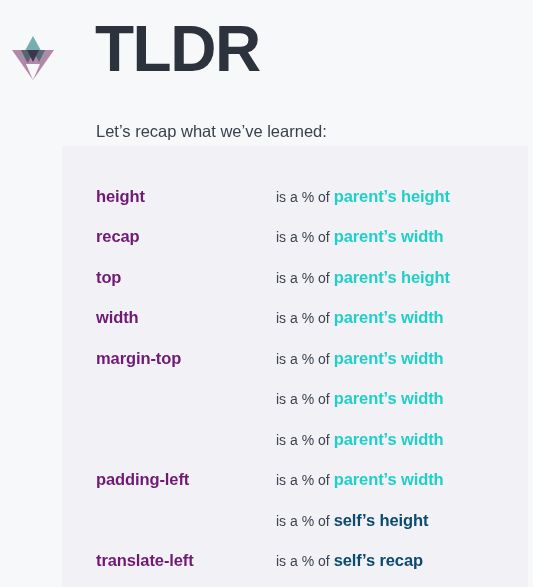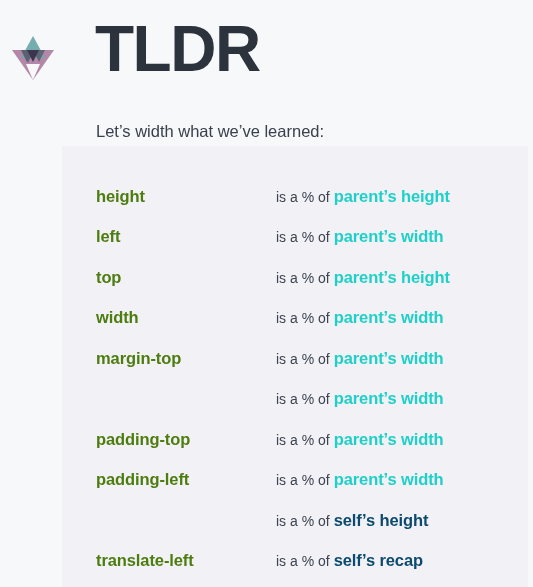--- a/index.html
+++ b/index.html
@@ -81,21 +81,21 @@
     height: 40.5px;
     display: flex;
     align-items: center;
   }
 
   .prop {
     position: absolute;
     left: 34px;
     font-size: 16.5px;
     font-weight: 700;
-    color: #4d7c0f;
+    color: #701a75;
     white-space: nowrap;
     letter-spacing: -0.1px;
   }
 
   .desc {
     position: absolute;
     left: 214px;
     font-size: 14px;
     font-weight: 400;
     color: #3c4450;
@@ -132,50 +132,49 @@
       <polygon points="19,19 31,19 25,31" fill="#3d3450"></polygon>
 
       <polygon points="4,19 13,19 13,32" fill="#b287a8" opacity="0.0"></polygon>
 
       <polygon points="18,33 32,33 25,49" fill="#f7f8fa"></polygon>
     </svg>
   </div>
 
   <div id="title">TLDR</div>
 
-  <div id="subtitle">Let’s width what we’ve learned:</div>
+  <div id="subtitle">Let’s recap what we’ve learned:</div>
 </div>
 
 <div id="panel">
   <div id="rows">
       <div class="row">
         <span class="prop">height</span>
         <span class="desc"><span>is a % of</span><span class="target parent">parent’s height</span></span>
       </div>
       <div class="row">
-        <span class="prop">left</span>
+        <span class="prop">recap</span>
         <span class="desc"><span>is a % of</span><span class="target parent">parent’s width</span></span>
       </div>
       <div class="row">
         <span class="prop">top</span>
         <span class="desc"><span>is a % of</span><span class="target parent">parent’s height</span></span>
       </div>
       <div class="row">
         <span class="prop">width</span>
         <span class="desc"><span>is a % of</span><span class="target parent">parent’s width</span></span>
       </div>
       <div class="row">
         <span class="prop">margin-top</span>
         <span class="desc"><span>is a % of</span><span class="target parent">parent’s width</span></span>
       </div>
       <div class="row">
         <span class="desc"><span>is a % of</span><span class="target parent">parent’s width</span></span>
       </div>
       <div class="row">
-        <span class="prop">padding-top</span>
         <span class="desc"><span>is a % of</span><span class="target parent">parent’s width</span></span>
       </div>
       <div class="row">
         <span class="prop">padding-left</span>
         <span class="desc"><span>is a % of</span><span class="target parent">parent’s width</span></span>
       </div>
       <div class="row">
         <span class="desc"><span>is a % of</span><span class="target self">self’s height</span></span>
       </div>
       <div class="row">

